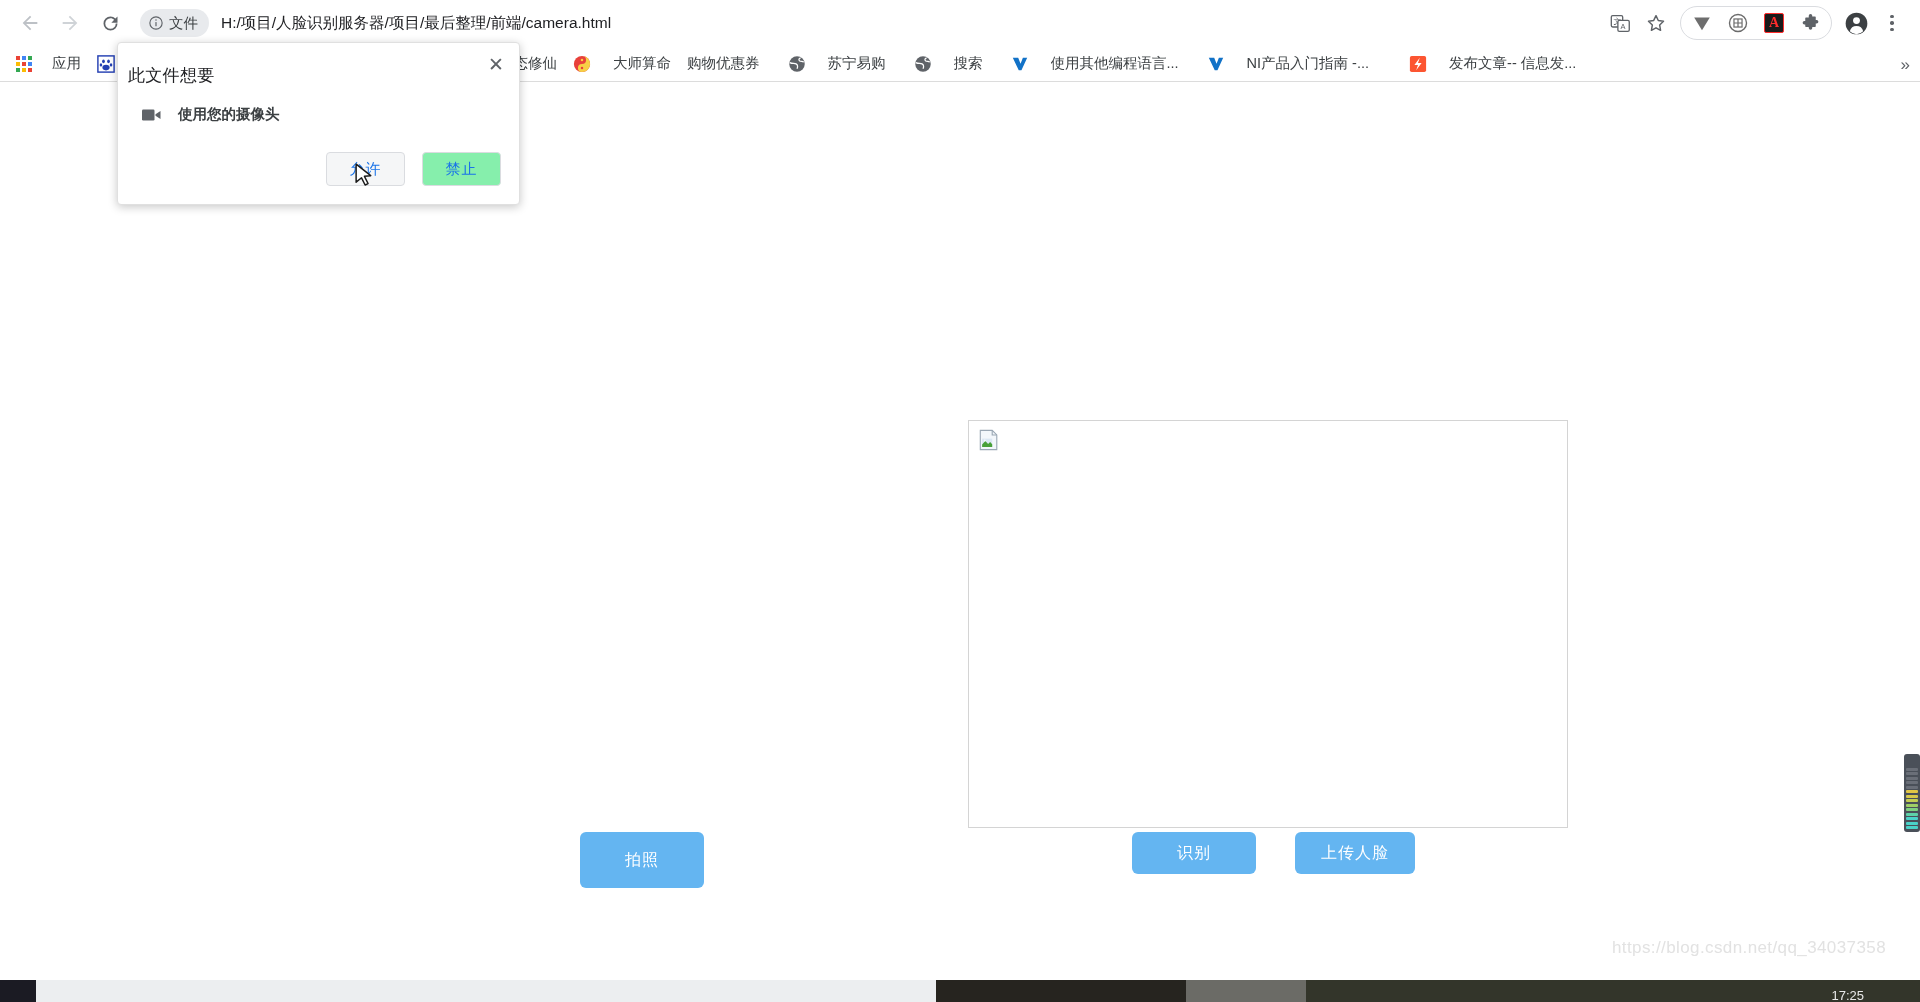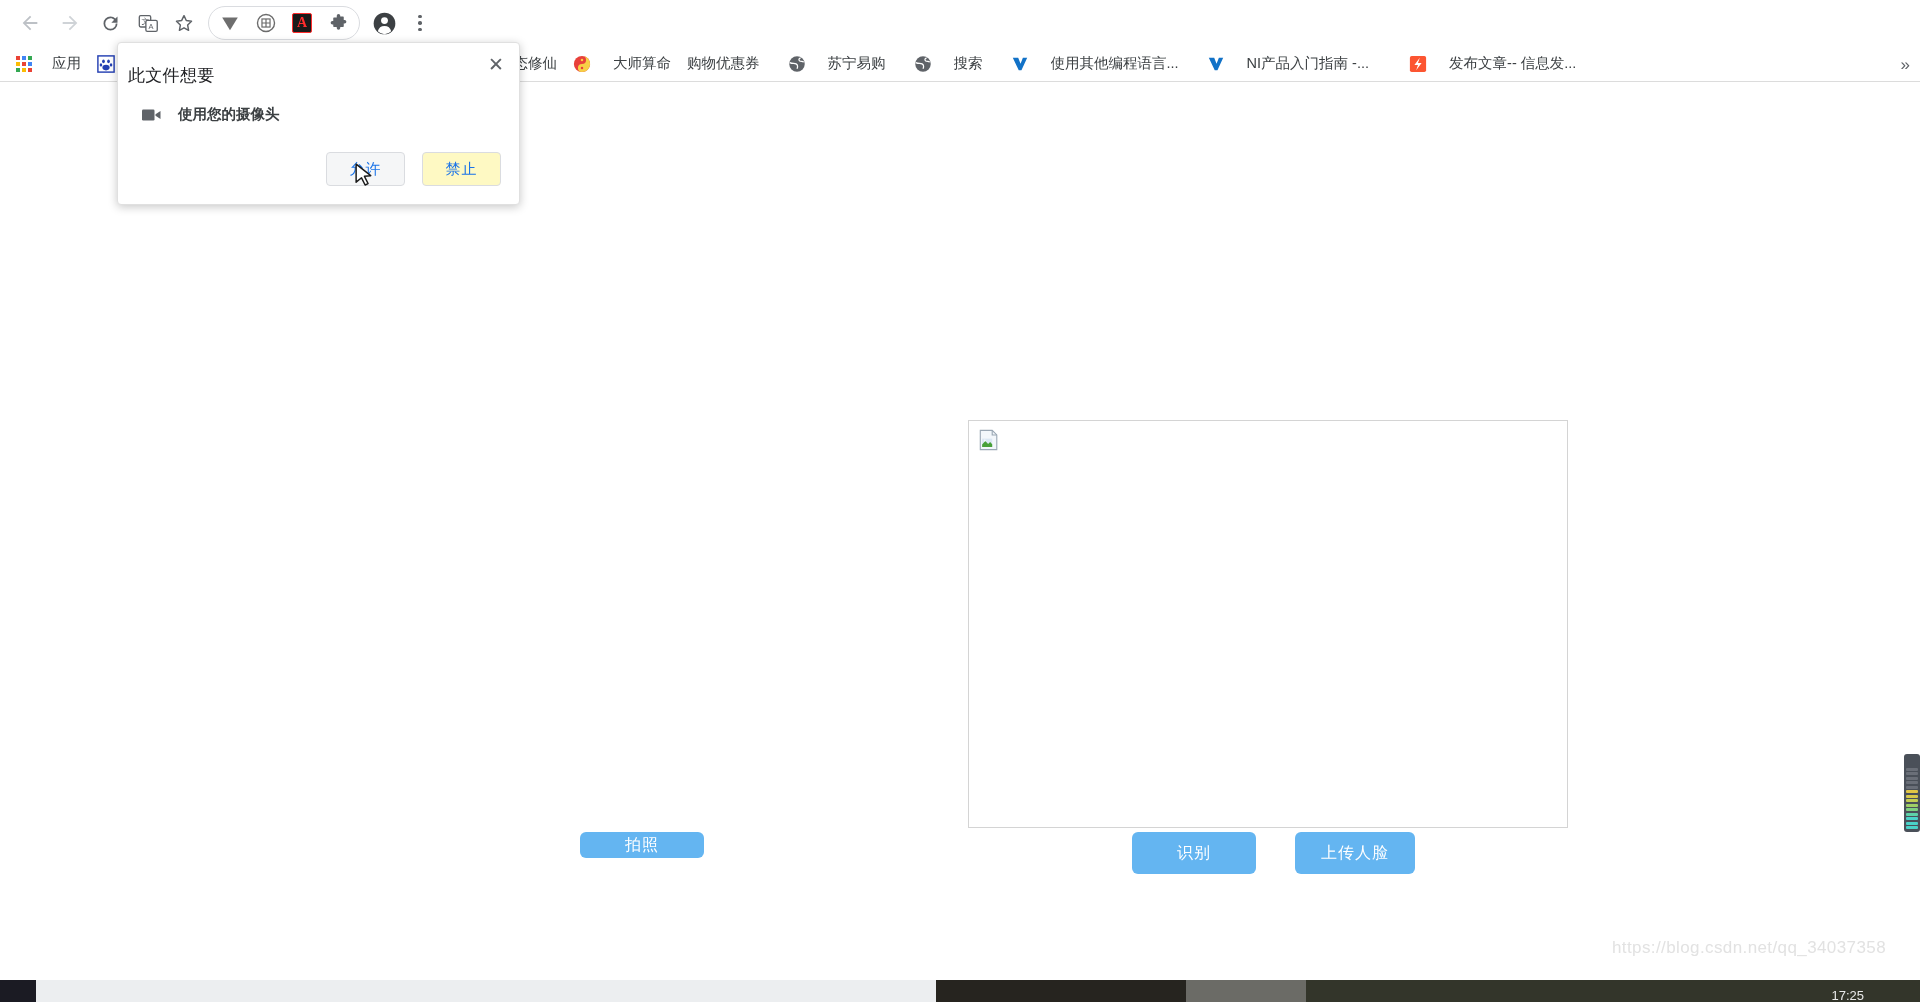--- a/index.html
+++ b/index.html
@@ -85,21 +85,21 @@
     border:1px solid #d4d4d4; background:#ffffff;
   }
   .broken-img {
     position:absolute; left:9px; top:8px; width:22px; height:22px;
   }
   .btn {
     position:absolute; background:#64b5f1; color:#ffffff; border:none;
     border-radius:6px; font-size:16px; font-family:"Liberation Sans", sans-serif;
     display:flex; align-items:center; justify-content:center; letter-spacing:1px;
   }
-  #btn-capture { left:580px; top:750px; width:124px; height:26px; }
+  #btn-capture { left:580px; top:750px; width:124px; height:56px; }
   #btn-recognize { left:1132px; top:750px; width:124px; height:42px; }
   #btn-upload { left:1295px; top:750px; width:120px; height:42px; }
 
   .watermark {
     position:absolute; right:34px; bottom:22px; font-size:17px;
     color:#e2e2e2; letter-spacing:0.4px; white-space:nowrap;
   }
 
   
   .meter {
@@ -138,21 +138,21 @@
   .perm-row {
     position:absolute; left:24px; top:62px; display:flex; align-items:center; gap:16px;
   }
   .cam-ic { width:20px; height:14px; display:block; }
   .perm-row .perm-text { font-size:14.5px; color:#3c4043;font-weight:bold; }
   .perm-actions {
     position:absolute; right:18px; bottom:18px; display:flex; gap:17px;
   }
   .perm-btn {
     min-width:79px; height:34px; border:1px solid #dadce0; border-radius:4px;
-    background:#fef9c3; color:#1a73e8; font-size:15px;
+    background:#86efac; color:#1a73e8; font-size:15px;
     font-family:"Liberation Sans", sans-serif;
     display:flex; align-items:center; justify-content:center; letter-spacing:1px;
   }
   .perm-btn.hovered { background:#f5f6f7; }
 
   .cursor { position:absolute; left:355px; top:163px; width:18px; height:26px; z-index:60; }
 </style>
 </head>
 <body>
 
@@ -168,20 +168,31 @@
       <svg width="22" height="22" viewBox="0 0 24 24">
         <path d="M4 11h12.2l-5.6-5.6L12 4l8 8-8 8-1.4-1.4 5.6-5.6H4z" fill="#cfd3d7"></path>
       </svg>
     </div>
     <div class="navbtn">
       <svg width="21" height="21" viewBox="0 0 24 24">
         <path d="M17.65 6.35A7.96 7.96 0 0012 4a8 8 0 108 8h-2a6 6 0 11-6-6c1.66 0 3.14.69 4.22 1.78L13 11h7V4z" fill="#5f6368"></path>
       </svg>
     </div>
 
+    <div class="omnibox">
+      <div class="file-chip">
+        <svg class="info-ic" viewBox="0 0 24 24">
+          <circle cx="12" cy="12" r="9.2" fill="none" stroke="#5f6368" stroke-width="1.7"></circle>
+          <rect x="11.1" y="10.6" width="1.8" height="6.2" rx=".8" fill="#5f6368"></rect>
+          <circle cx="12" cy="7.6" r="1.1" fill="#5f6368"></circle>
+        </svg>
+        <span class="chip-text">文件</span>
+      </div>
+      <span class="url-text">H:/项目/人脸识别服务器/项目/最后整理/前端/camera.html</span>
+    </div>
 
     <div class="tb-right">
       <div class="tb-ic">
         <svg width="21" height="21" viewBox="0 0 24 24">
           <rect x="1.5" y="3" width="13" height="13" rx="1.6" fill="none" stroke="#5f6368" stroke-width="1.5"></rect>
           <text x="4" y="13" font-size="9" fill="#5f6368" font-family="Liberation Sans, sans-serif">文</text>
           <rect x="9" y="8.5" width="13" height="12.5" rx="1.6" fill="#fff" stroke="#5f6368" stroke-width="1.5"></rect>
           <text x="12" y="18.2" font-size="8.5" fill="#5f6368" font-family="Liberation Sans, sans-serif">A</text>
         </svg>
       </div>

